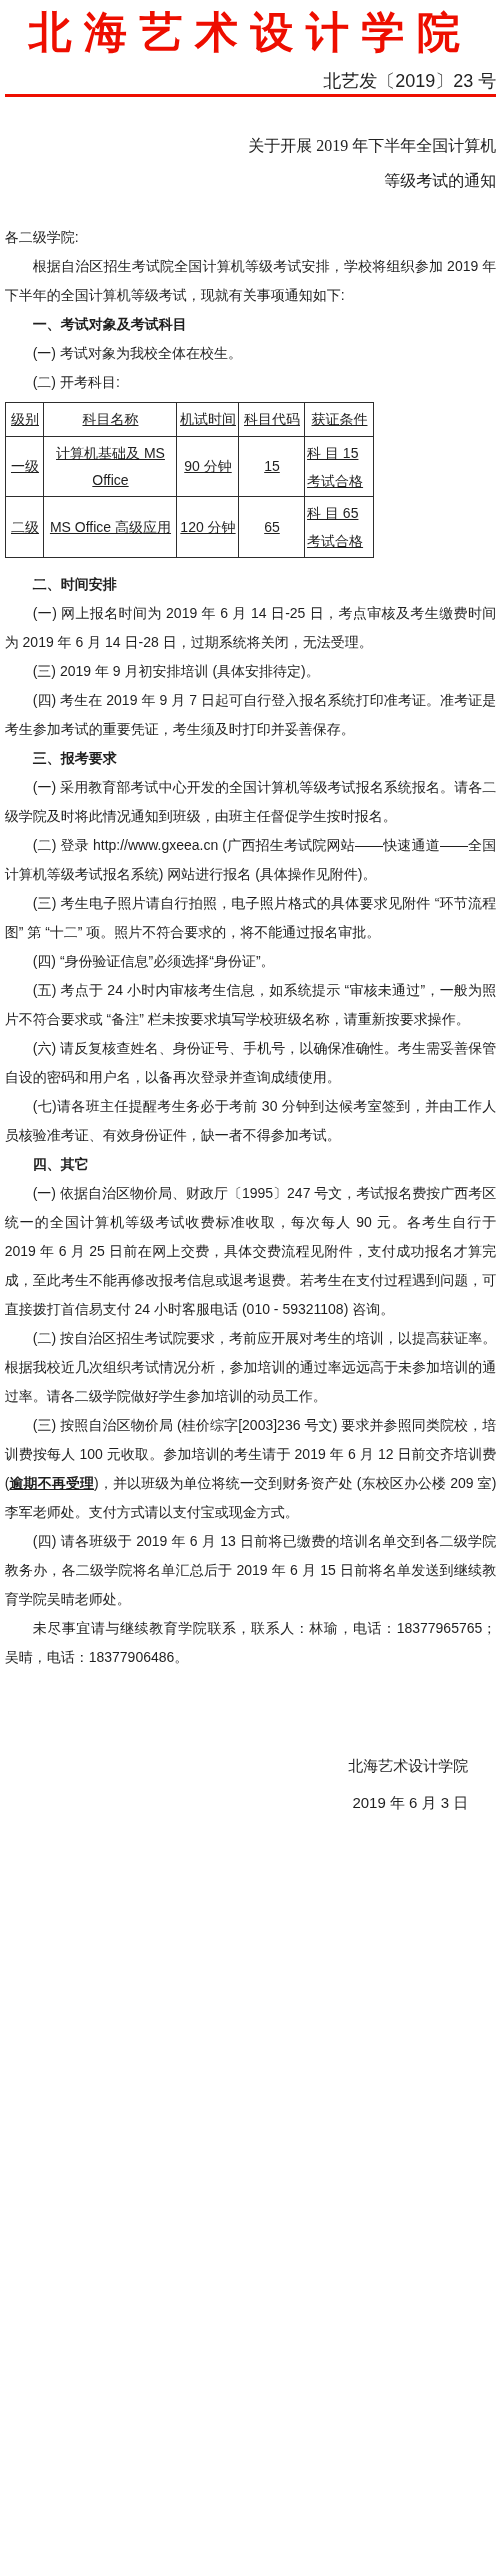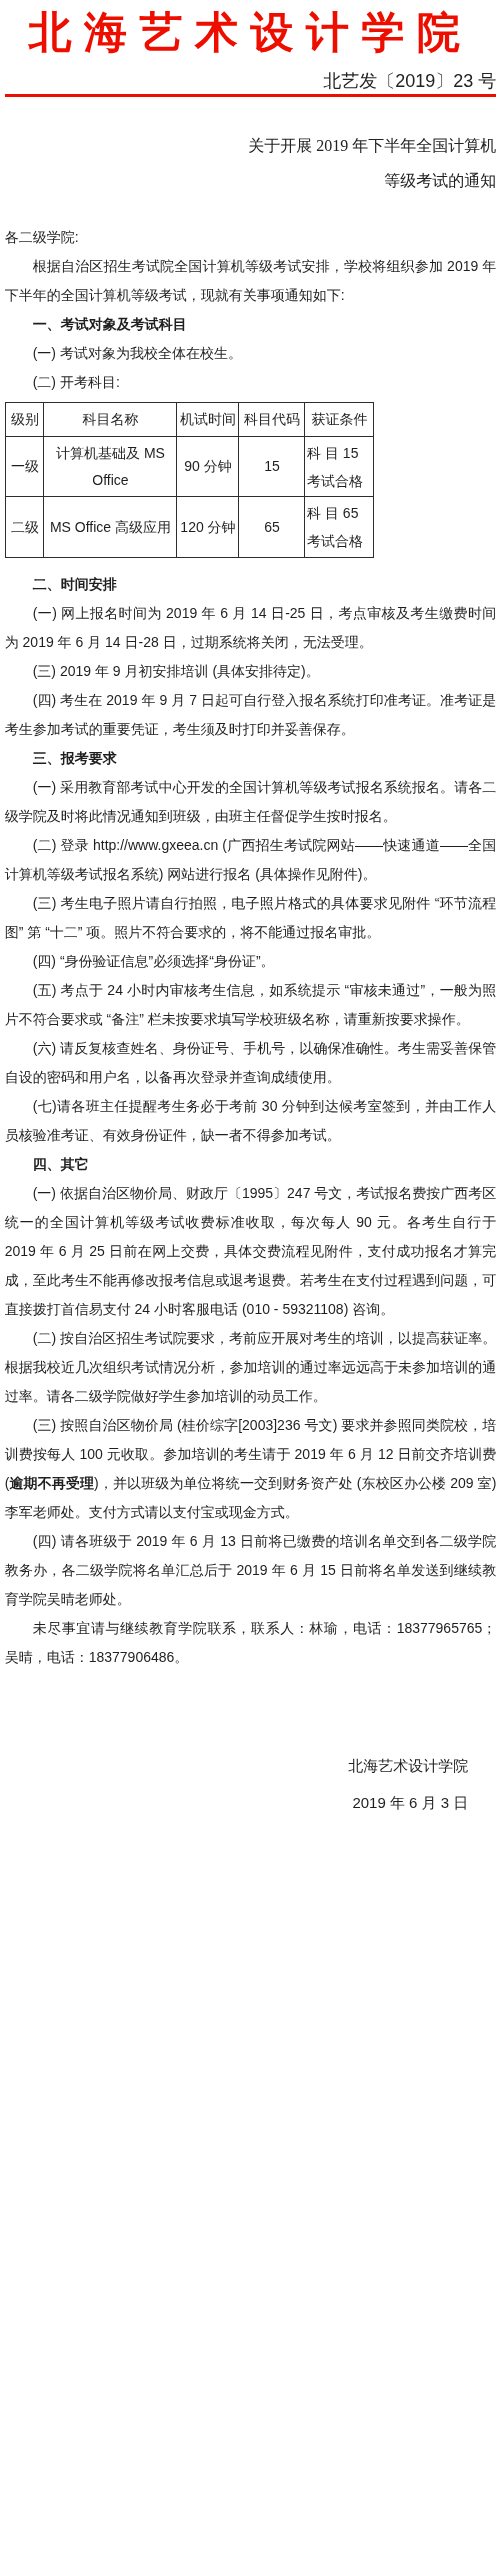--- a/index.html
+++ b/index.html
@@ -47,35 +47,36 @@
   }
   .bodytext p{
     margin:0;
     font-size:14px;
     line-height:29px;
     text-align:justify;
   }
   .indent{text-indent:2em;}
   .salutation{margin-top:25px !important;}
   .sec-heading{font-weight:700;}
-  .b{font-weight:700;}
+  .b{font-weight:700;text-decoration:underline;}
   table.subjects{
     border-collapse:collapse;
     margin:5.5px 0 11.7px 0.8px;
     table-layout:fixed;
     width:369px;
   }
   table.subjects th,table.subjects td{
     border:1.6px solid #2d2d2d;
     font-size:14px;
     font-weight:400;
     text-align:center;
     vertical-align:middle;
     padding:0.8px 1.6px;
     line-height:26.5px;
+    text-decoration:underline;
   }
   table.subjects th{height:31px;}
   table.subjects td{height:58px;}
   td.cert{text-align:left;padding-left:6.2px;padding-right:6.2px;}
   .cert-line{display:block;line-height:28px;text-align:justify;}
   .signature{
     margin-top:75px;
     text-align:right;
     padding-right:28px;
     font-size:15px;

